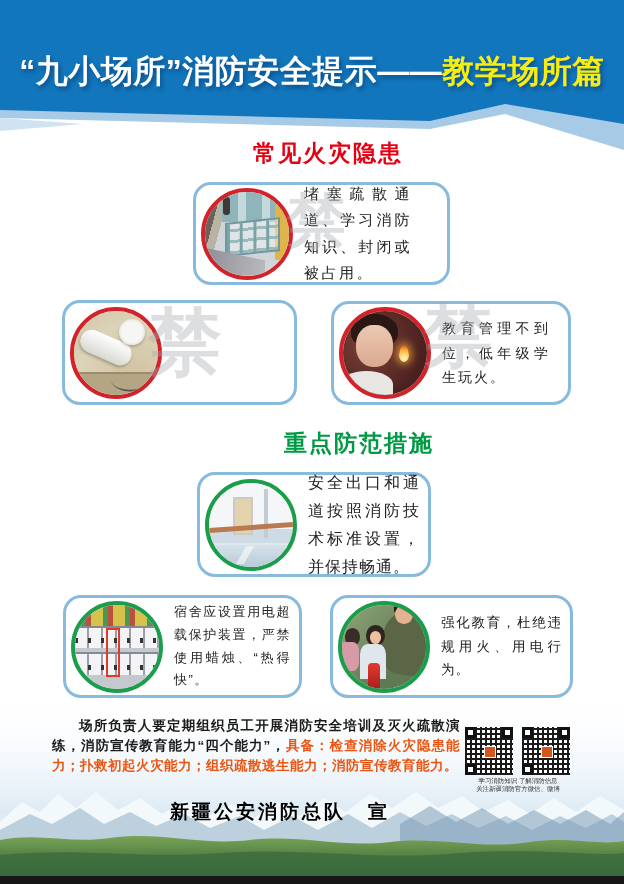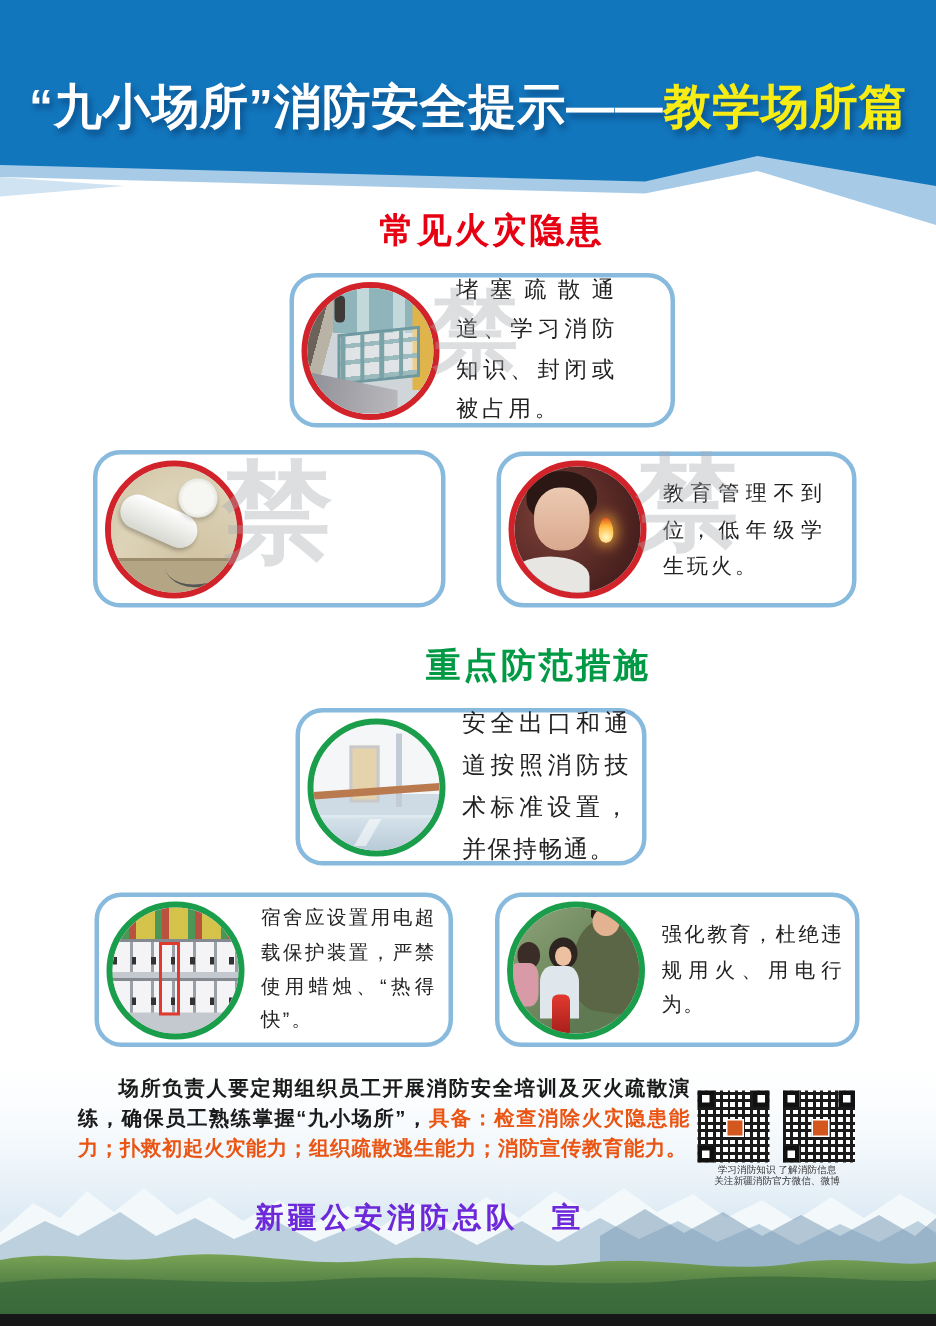--- a/index.html
+++ b/index.html
@@ -114,21 +114,21 @@
   .qr .logo{position:absolute;left:19px;top:19px;width:10px;height:10px;background:#d4581e;border:1px solid #fff;}
   .qr-caption{
     position:absolute;left:458px;top:777px;width:120px;z-index:6;
     text-align:center;font-size:7px;line-height:8px;color:#333;transform:scale(.92);
   }
   
   .mountains{position:absolute;left:0;top:694px;z-index:1;}
   .publisher{
     position:absolute;left:0;top:799px;width:560px;z-index:7;
     text-align:center;font-family:"Liberation Serif",serif;
-    font-size:19px;font-weight:bold;letter-spacing:3px;color:#6d28d9;
+    font-size:19px;font-weight:bold;letter-spacing:3px;color:#000000;
   }
 </style>
 </head>
 <body>
 
 <div class="poster">
 
   <svg class="header-svg" width="624" height="165" viewBox="0 0 624 165">
     <polygon points="0,118 83,124 0,131" fill="#cfe3f2"></polygon>
     <path d="M0,106 L430,119 L505,100 L624,119 L624,150 L505,114 L430,129 L0,118 Z" fill="#a7cbe7"></path>
@@ -221,21 +221,21 @@
         <div class="dots1"></div>
         <div class="row2"></div>
         <div class="dots2"></div>
         <div class="redbox"></div>
       </div>
     </div>
     <div class="card-text" style="width:122px;font-size:13px;letter-spacing:1.5px">宿舍应设置用电超载保护装置，严禁使用蜡烛、“热得快”。</div>
   </div>
 
   <div class="note">
-    <span>场所负责人要定期组织员工开展消防安全培训及灭火疏散演练，确保员工熟练掌握“九小场所”，</span><span class="orange">具备：检查消除火灾隐患能力；扑救初起火灾能力；组织疏散逃生能力；消防宣传教育能力。</span>
+    <span>场所负责人要定期组织员工开展消防安全培训及灭火疏散演练，消防宣传教育能力“四个能力”，</span><span class="orange">具备：检查消除火灾隐患能力；扑救初起火灾能力；组织疏散逃生能力；消防宣传教育能力。</span>
   </div>
 
   <div class="qr" style="left:465px">
     <div class="f tl"></div>
     <div class="f tr"></div>
     <div class="f bl"></div>
     <div class="logo"></div>
   </div>
   <div class="qr" style="left:522px">
     <div class="f tl"></div>

